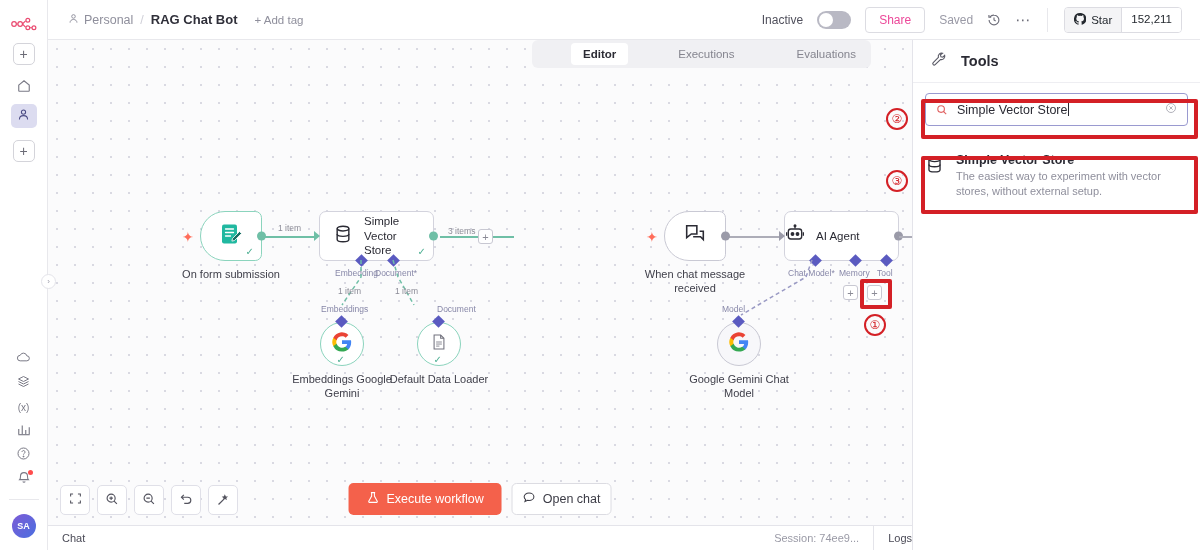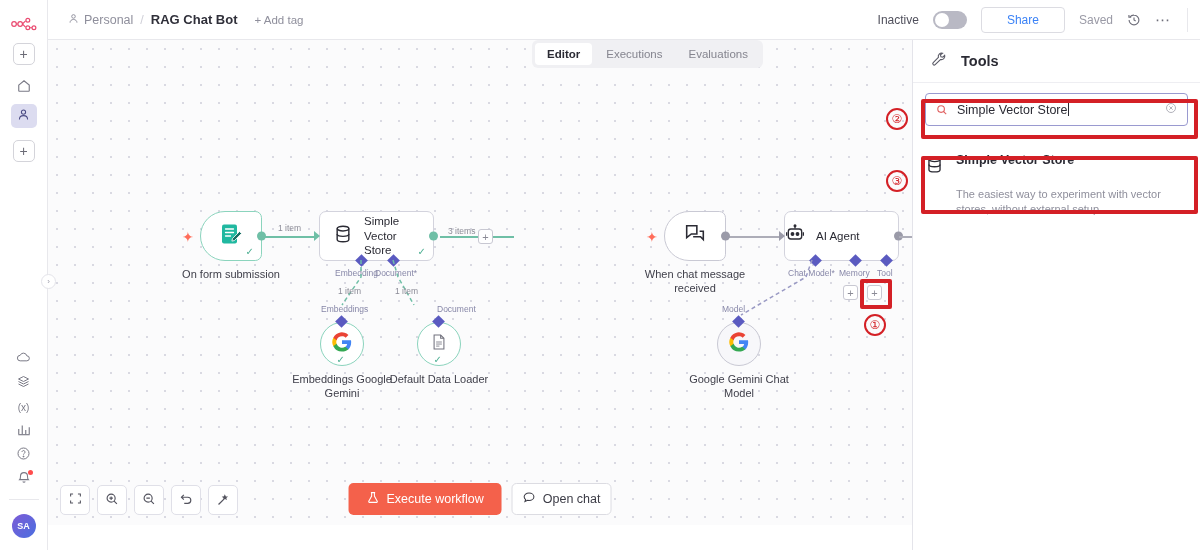--- a/index.html
+++ b/index.html
@@ -64,22 +64,22 @@
   .inactive-lbl { font-size: 12px; color: #50505c; }
   .toggle {
     width: 34px; height: 18px; border-radius: 9px; background: #b9b9c4;
     position: relative; cursor: pointer;
   }
   .toggle::after {
     content: ''; position: absolute; left: 2px; top: 2px;
     width: 14px; height: 14px; border-radius: 50%; background: #fff;
   }
   .btn-share {
-    border: 1px solid #dcdce2; border-radius: 4px; padding: 5px 25px;
-    font-size: 12px; color: #3b82f6; background: #fff; cursor: pointer;
+    border: 1px solid #dcdce2; border-radius: 4px; padding: 5px 13px;
+    font-size: 12px; color: #ec4899; background: #fff; cursor: pointer;
   }
   .saved-lbl { font-size: 12px; color: #9a9aa6; }
   .icn-btn { color: #6e6e7a; font-size: 14px; cursor: pointer; display:flex; align-items:center;}
   .dots { font-size: 15px; letter-spacing: 1px; color: #6e6e7a; cursor: pointer; }
   .gh-divider { width:1px; height:24px; background:#e8e8ec; margin: 0 2px;}
   .gh-star {
     display: flex; align-items: stretch; border: 1px solid #dcdce2; border-radius: 4px;
     overflow: hidden; font-size: 11.5px; cursor: pointer; margin-right: 8px;
   }
   .gh-star .gh-l { background: #f4f4f6; padding: 5px 9px; display: flex; align-items: center; gap: 5px; color: #24292f; }
@@ -90,21 +90,21 @@
     position: absolute; left: 48px; top: 40px; width: 864px; height: 485px;
     background-color: #fbfbfc;
     background-image: radial-gradient(#d9d9e2 1px, transparent 1px);
     background-size: 18px 18px;
     overflow: hidden;
   }
   .tabs {
     position: absolute; left: 484px; top: 0px; display: flex; gap: 2px;
     background: #f0f0f3; border-radius: 6px; padding: 3px; z-index: 3;
   }
-  .tab { font-size: 11.5px; padding: 5px 12px; border-radius: 4px; color: #85858f; cursor: pointer; }
+  .tab { font-size: 11.5px; padding: 5px 12px; border-radius: 4px; color: #85858f; cursor: pointer; margin-left: 36px; }
   .tab.active { background: #fff; color: #2b2b34; font-weight: 600; }
 
   
   .node { position: absolute; }
   .node-box {
     background: #fff; border: 1px solid #d3d3dd; border-radius: 7px;
     display: flex; align-items: center; position: relative;
   }
   .node-label {
     position: absolute; top: 100%; left: 50%; transform: translateX(-50%);
@@ -200,21 +200,21 @@
   .caret {
     display: inline-block; width: 1px; height: 13px; background: #2b2b34;
     vertical-align: -2px; margin-left: 1px;
   }
   .clear-x { margin-left: auto; color: #a8a8b2; font-size: 12px; cursor: pointer; }
   .result-item {
     display: flex; gap: 12px; align-items: flex-start; padding: 11px 12px;
     background: #fff; cursor: pointer;
   }
   .res-name { font-size: 12.5px; font-weight: 700; color: #2b2b34; }
-  .res-desc { font-size: 11px; color: #8f8f9c; line-height: 1.35; margin-top: 20px; }
+  .res-desc { font-size: 11px; color: #8f8f9c; line-height: 1.35; margin-top: 2px; }
 
   
   .redbox { position: absolute; border: 4px solid #d42026; border-radius: 2px; z-index: 20; pointer-events:none;}
   .circ {
     position: absolute; width: 22px; height: 22px; border-radius: 50%;
     border: 2px solid #d42026; color: #d42026; font-size: 12px;
     display: flex; align-items: center; justify-content: center;
     background: transparent; z-index: 21; font-family: "DejaVu Sans", sans-serif;
   }
 </style>
@@ -336,20 +336,31 @@
       <span class="saved-lbl">Saved</span>
       <span class="icn-btn">
         <svg width="14" height="14" viewBox="0 0 16 16" fill="none" stroke="currentColor" stroke-width="1.3">
           <path d="M2.4 8a5.6 5.6 0 105.6-5.6A5.6 5.6 0 003.3 4.6"></path>
             <path d="M2.2 2.2v2.6h2.6"></path>
             <path d="M8 5.2V8l1.9 1.2"></path>
         </svg>
       </span>
       <span class="dots">⋯</span>
       <div class="gh-divider"></div>
+      <div class="gh-star">
+        <div class="gh-l">
+          <span>
+            <svg width="12" height="12" viewBox="0 0 16 16" fill="currentColor">
+              <path d="M8 0a8 8 0 00-2.5 15.6c.4.1.5-.2.5-.4v-1.4c-2 .4-2.5-.6-2.7-1.1-.1-.3-.6-1.1-1-1.3-.3-.2-.8-.6 0-.6.7 0 1.2.7 1.4 1 .8 1.3 2 1 2.5.8.1-.6.3-1 .6-1.2-1.8-.2-3.7-.9-3.7-4 0-.9.3-1.6.8-2.2-.1-.2-.4-1 .1-2.1 0 0 .7-.2 2.2.8a7.4 7.4 0 014 0c1.5-1 2.2-.8 2.2-.8.5 1.1.2 1.9.1 2.1.5.6.8 1.3.8 2.2 0 3.1-1.9 3.8-3.7 4 .3.3.6.8.6 1.6v2.3c0 .2.1.5.5.4A8 8 0 008 0z"></path>
+            </svg>
+          </span>
+          <span>Star</span>
+        </div>
+        <div class="gh-r">152,211</div>
+      </div>
     </div>
   </div>
 
   <div class="canvas">
 
     <div class="tabs">
       <div class="tab active">Editor</div>
       <div class="tab">Executions</div>
       <div class="tab">Evaluations</div>
     </div>
@@ -558,20 +569,26 @@
         <span>
           <svg width="13" height="13" viewBox="0 0 16 16" fill="none" stroke="#3c3c46" stroke-width="1.3">
             <path d="M8 2.5c3.3 0 6 2 6 4.6s-2.7 4.6-6 4.6a8 8 0 01-1.8-.2L3 13l.8-2.4A4.6 4.6 0 012 7.1C2 4.5 4.7 2.5 8 2.5z"></path>
           </svg>
         </span>
         <span>Open chat</span>
       </button>
     </div>
   </div>
 
+  <div class="bottom-strip">
+    <span class="bs-chat">Chat</span>
+    <span class="bs-session">Session: 74ee9...</span>
+    <div class="bs-div"></div>
+    <span class="bs-logs">Logs</span>
+  </div>
 
   <div class="tools">
     <div class="tools-head">
       <span style="color:#5a5a66;">
         <svg width="17" height="17" viewBox="0 0 20 20" fill="none" stroke="currentColor" stroke-width="1.3">
           <path d="M13.6 2.6a4 4 0 00-4.9 5L2.6 13.8a1.6 1.6 0 002.3 2.3l6.2-6.1a4 4 0 005-4.9l-2.2 2.2-2.2-.6-.6-2.2z"></path>
         </svg>
       </span>
       <span class="tools-title">Tools</span>
     </div>

